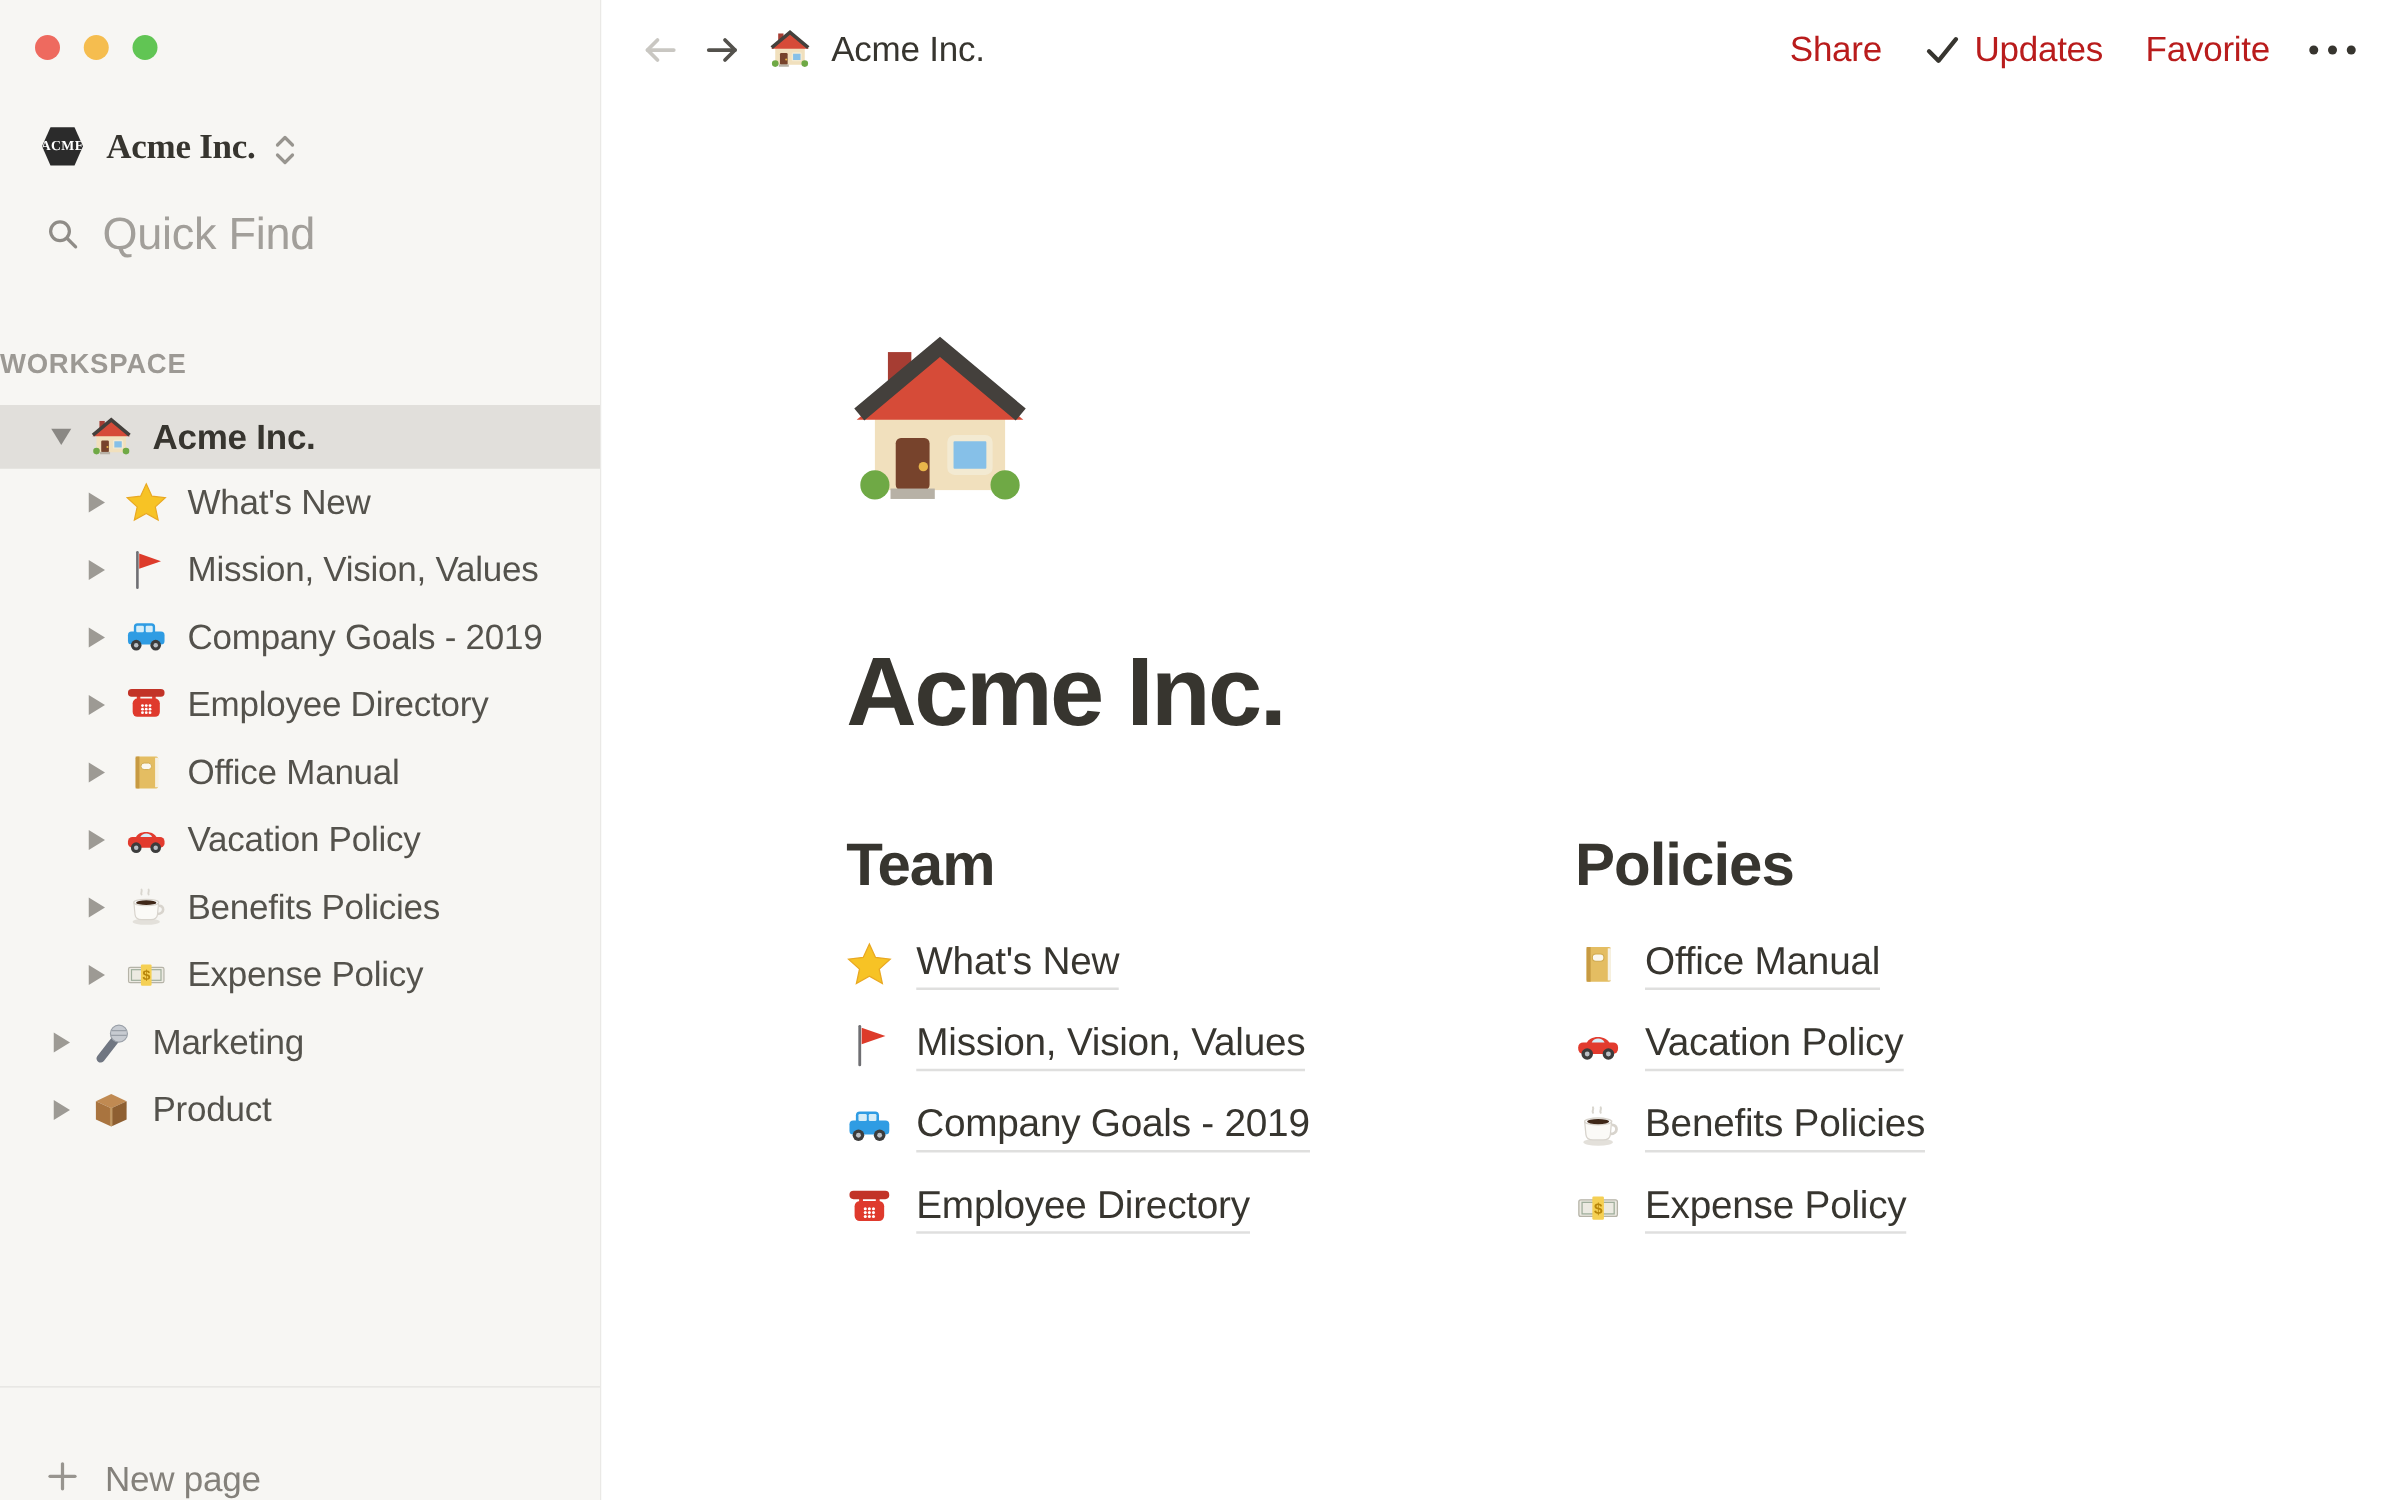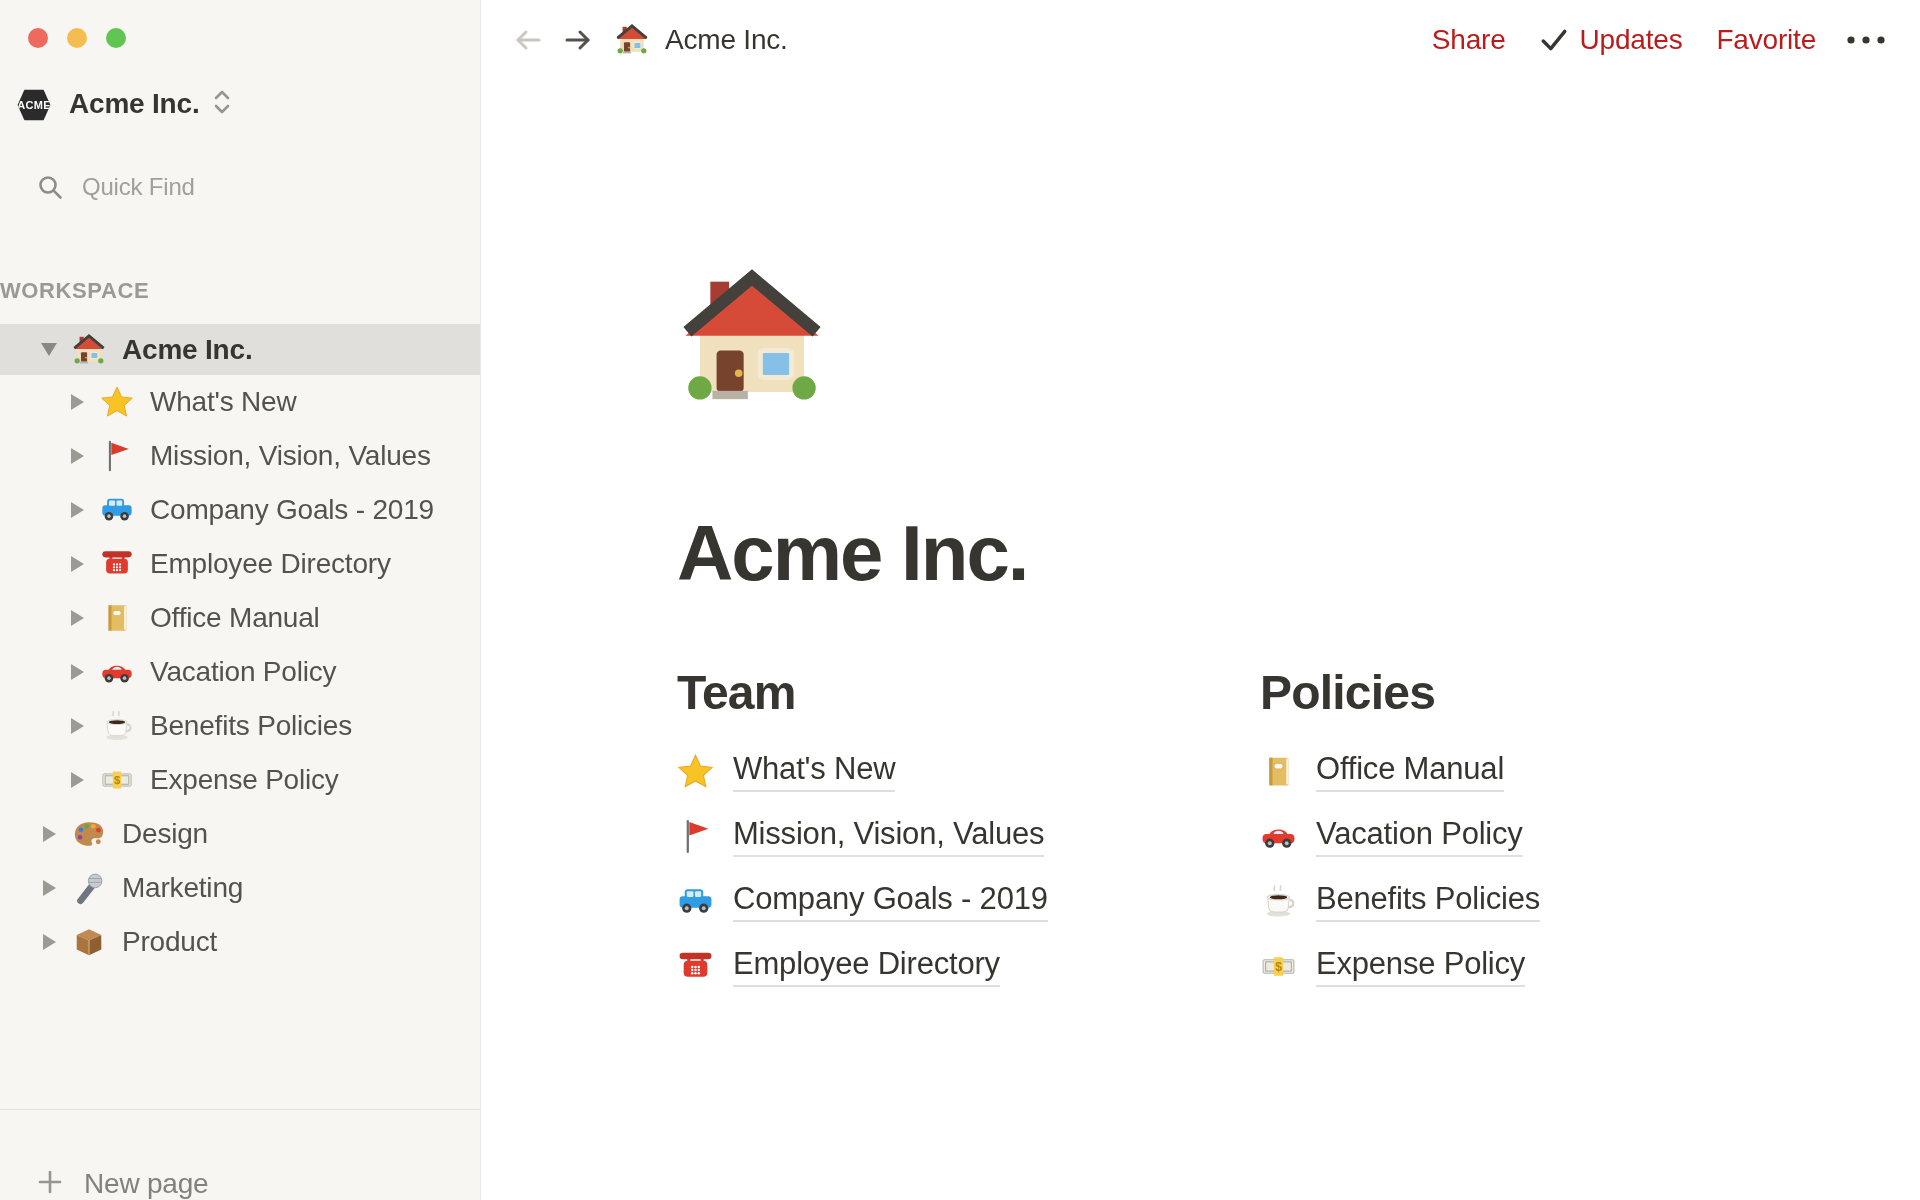--- a/index.html
+++ b/index.html
@@ -5,29 +5,29 @@
   * { margin:0; padding:0; box-sizing:border-box; }
   html,body { width:1920px; height:1200px; overflow:hidden; }
   body { font-family:"Liberation Sans", sans-serif; background:#ffffff; color:#37352f; letter-spacing:-0.2px; display:flex; }
 
   
   .sidebar { width:481px; min-width:481px; height:1200px; background:#f7f6f3; border-right:1px solid rgba(0,0,0,0.05); position:relative; }
   .traffic { display:flex; gap:19px; padding:28px 0 0 28px; }
   .tl { width:20px; height:20px; border-radius:50%; }
   .tl.red{ background:#ee6a5f; } .tl.yellow{ background:#f5bd4f; } .tl.green{ background:#61c554; }
 
-  .switcher { display:flex; align-items:flex-start; height:46px; margin-top:40px; padding-left:14px; cursor:pointer; }
+  .switcher { display:flex; align-items:flex-end; height:46px; margin-top:40px; padding-left:30px; cursor:pointer;font-family:Liberation Serif, serif; }
   .acme-badge { width:40px; height:34px; background:#2b2b2b; clip-path:polygon(9% 50%,26% 5%,74% 5%,91% 50%,74% 95%,26% 95%); color:#fff; font-size:11px; font-weight:800; letter-spacing:0.3px; display:flex; align-items:center; justify-content:center; }
   .switcher .ws-name { margin-left:15px; font-size:28px; font-weight:700; color:#37352f; }
   .switcher .sel-ico { margin-left:14px; display:flex; }
 
   .side-menu { margin-top:26px; }
   .menu-row { display:flex; align-items:center; height:54px; padding-left:36px; cursor:pointer; }
   .menu-row .mi { width:28px; display:flex; justify-content:center; }
-  .menu-row .ml { margin-left:18px; font-size:24px; font-weight:500; color:#45433e; }
+  .menu-row .ml { margin-left:18px; font-size:36px; font-weight:500; color:#45433e; }
   .menu-row .ml.dim { color:#a29f9a; }
 
   .ws-label { margin-top:64px; font-size:22px; font-weight:600; letter-spacing:0.6px; color:#9c9994; height:30px; }
 
   .tree { margin-top:16px; }
   .tree-row { display:flex; align-items:center; height:54px; padding-left:38px; cursor:pointer; }
   .tree-row.selected { background:#e1dfdb; height:51px; }
   .tree-row .toggle { width:22px; display:flex; justify-content:center; }
   .tree-row .em { width:34px; height:34px; margin-left:12px; }
   .tree-row .em svg { width:34px; height:34px; }
@@ -325,29 +325,20 @@
       <span class="tl-label">Benefits Policies</span>
     </div>
     <div class="tree-row level2">
       <span class="toggle">
           <span class="tri-r"></span>
         </span>
       <span class="em"><svg>
             <use href="#i-money"></use>
           </svg></span>
       <span class="tl-label">Expense Policy</span>
-    </div>
-    <div class="tree-row">
-      <span class="toggle">
-          <span class="tri-r"></span>
-        </span>
-      <span class="em"><svg>
-            <use href="#i-palette"></use>
-          </svg></span>
-      <span class="tl-label">Design</span>
     </div>
     <div class="tree-row">
       <span class="toggle">
           <span class="tri-r"></span>
         </span>
       <span class="em"><svg>
             <use href="#i-microphone"></use>
           </svg></span>
       <span class="tl-label">Marketing</span>
     </div>

